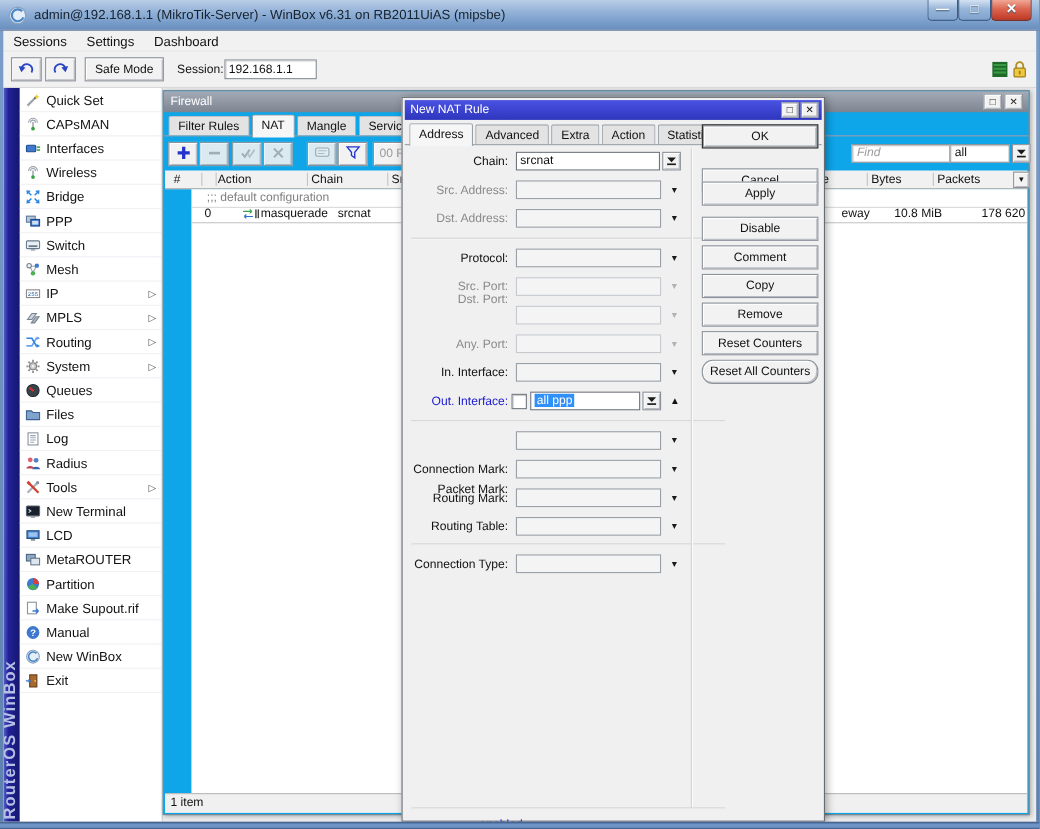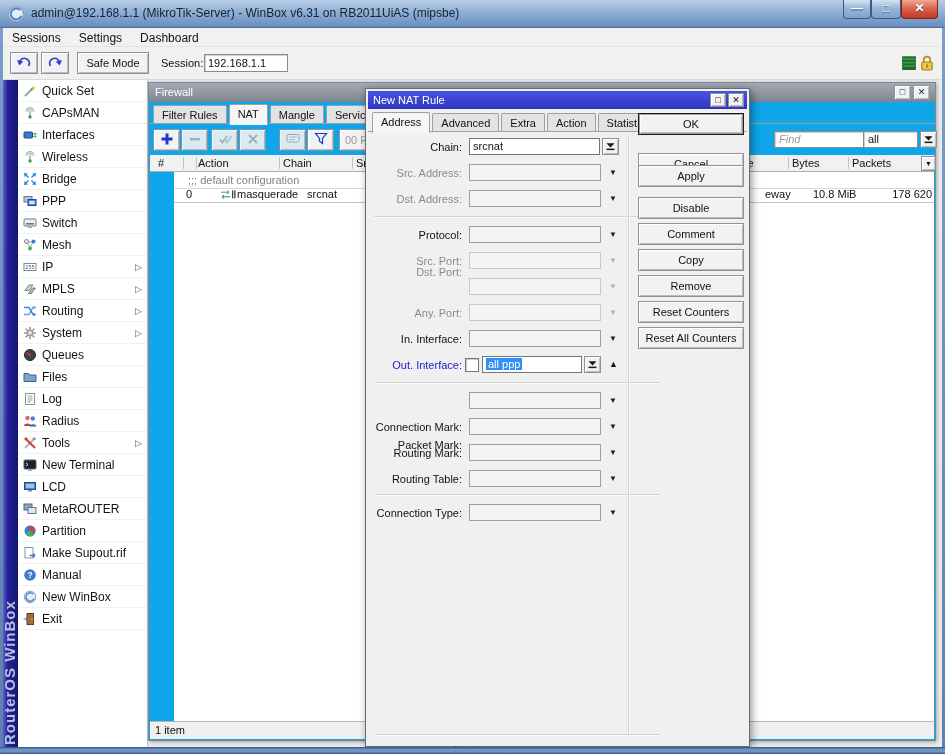--- a/index.html
+++ b/index.html
@@ -574,21 +574,21 @@
       <div class="vsep"></div>
       <div id="dlg-buttons">
           <div class="dbtn raised def" style="top: 24px;">OK</div>
           <div class="dbtn raised" style="top: 64px;">Cancel</div>
           <div class="dbtn raised" style="top: 76px;">Apply</div>
           <div class="dbtn raised" style="top: 108px;">Disable</div>
           <div class="dbtn raised" style="top: 134px;">Comment</div>
           <div class="dbtn raised" style="top: 160px;">Copy</div>
           <div class="dbtn raised" style="top: 186px;">Remove</div>
           <div class="dbtn raised" style="top: 212px;">Reset Counters</div>
-          <div class="dbtn raised" style="top: 238px;">Reset All Counters</div>
+          <div class="dbtn raised" style="top: 238px; border-radius: 10px;">Reset All Counters</div>
         </div>
       <div class="hsep" style="top:645px;"></div>
       <div class="dlg-bottom-status">enabled</div>
     </div>
   </div>
 
   <div class="frame-l"></div>
   <div class="frame-r"></div>
   <div class="frame-b"></div>
 </div>

